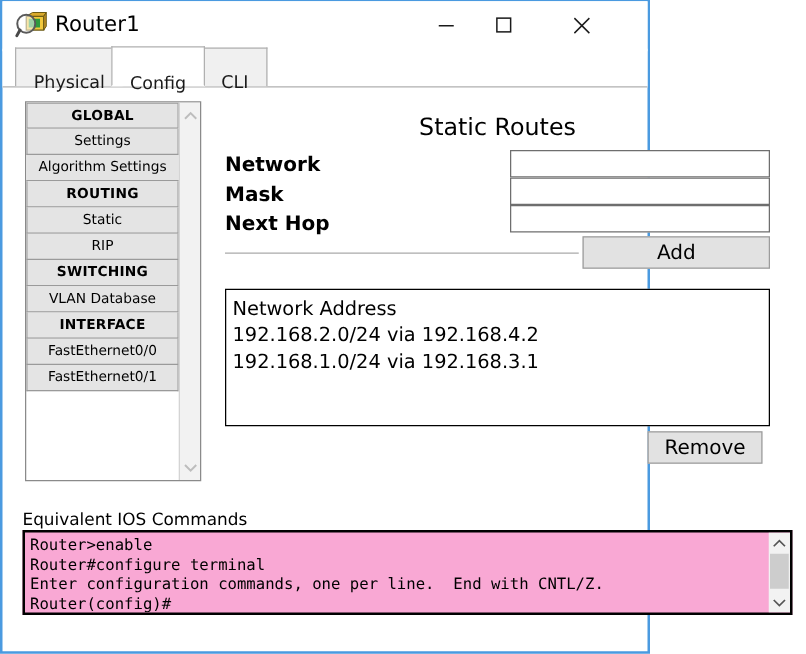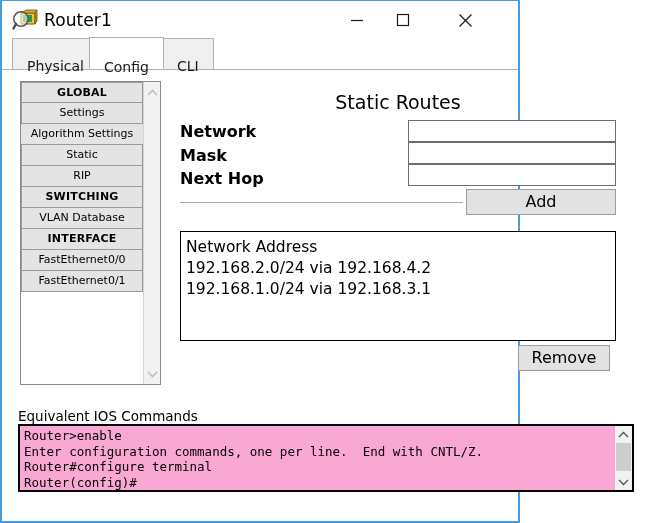--- a/index.html
+++ b/index.html
@@ -359,20 +359,21 @@
     <div class="tab" id="tab-physical">Physical</div>
     <div class="tab active" id="tab-config">Config</div>
     <div class="tab" id="tab-cli">CLI</div>
   </div>
 
   <div id="sidebar">
     <div id="sidebar-items">
       <div class="side-item section">GLOBAL</div>
       <div class="side-item">Settings</div>
       <div class="side-item wide">Algorithm Settings</div>
+      <div class="side-item section">ROUTING</div>
       <div class="side-item">Static</div>
       <div class="side-item">RIP</div>
       <div class="side-item section">SWITCHING</div>
       <div class="side-item">VLAN Database</div>
       <div class="side-item section">INTERFACE</div>
       <div class="side-item">FastEthernet0/0</div>
       <div class="side-item">FastEthernet0/1</div>
     </div>
     <div id="side-scroll">
       <div class="sb-arrow" id="side-arrow-up">
@@ -407,22 +408,22 @@
     <div class="route-line">192.168.2.0/24 via 192.168.4.2</div>
     <div class="route-line">192.168.1.0/24 via 192.168.3.1</div>
   </div>
 
   <div class="gray-button" id="btn-remove">Remove</div>
 
   <div id="ios-label">Equivalent IOS Commands</div>
   <div id="ios-console">
     <div id="ios-text">
       <div class="ios-line">Router&gt;enable</div>
+      <div class="ios-line">Router#configure terminal</div>
       <div class="ios-line">Enter configuration commands, one per line.  End with CNTL/Z.</div>
-      <div class="ios-line">Router#configure terminal</div>
       <div class="ios-line">Router(config)#</div>
     </div>
     <div id="ios-scroll">
       <div id="ios-arrow-up">
         <svg width="11" height="8" viewBox="0 0 11 8">
           <polyline points="1,6 5.5,1.5 10,6" fill="none" stroke="#555555" stroke-width="1.4"></polyline>
         </svg>
       </div>
       <div id="ios-thumb"></div>
       <div id="ios-arrow-down">

